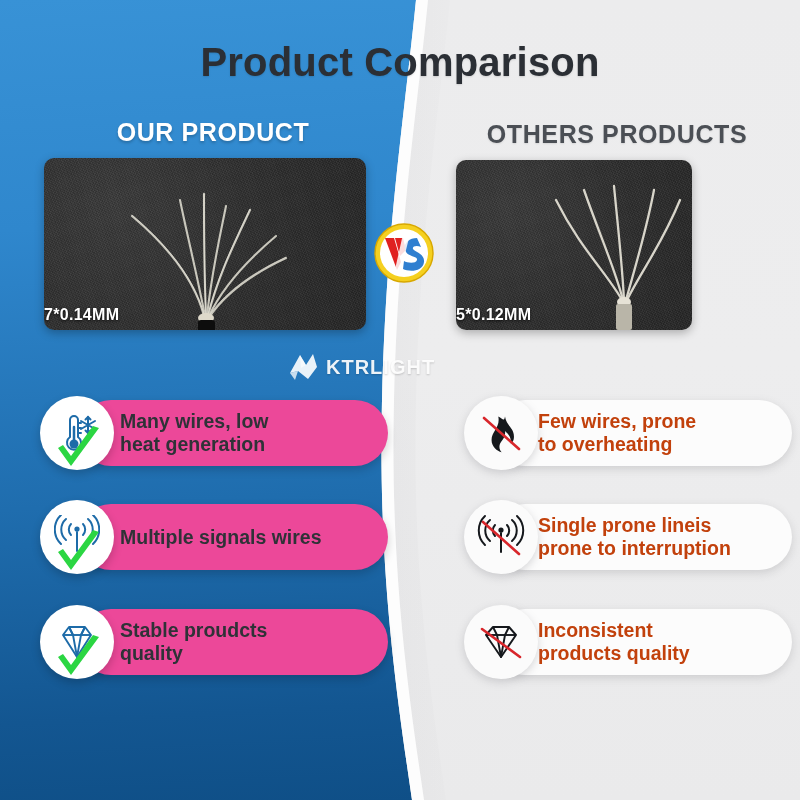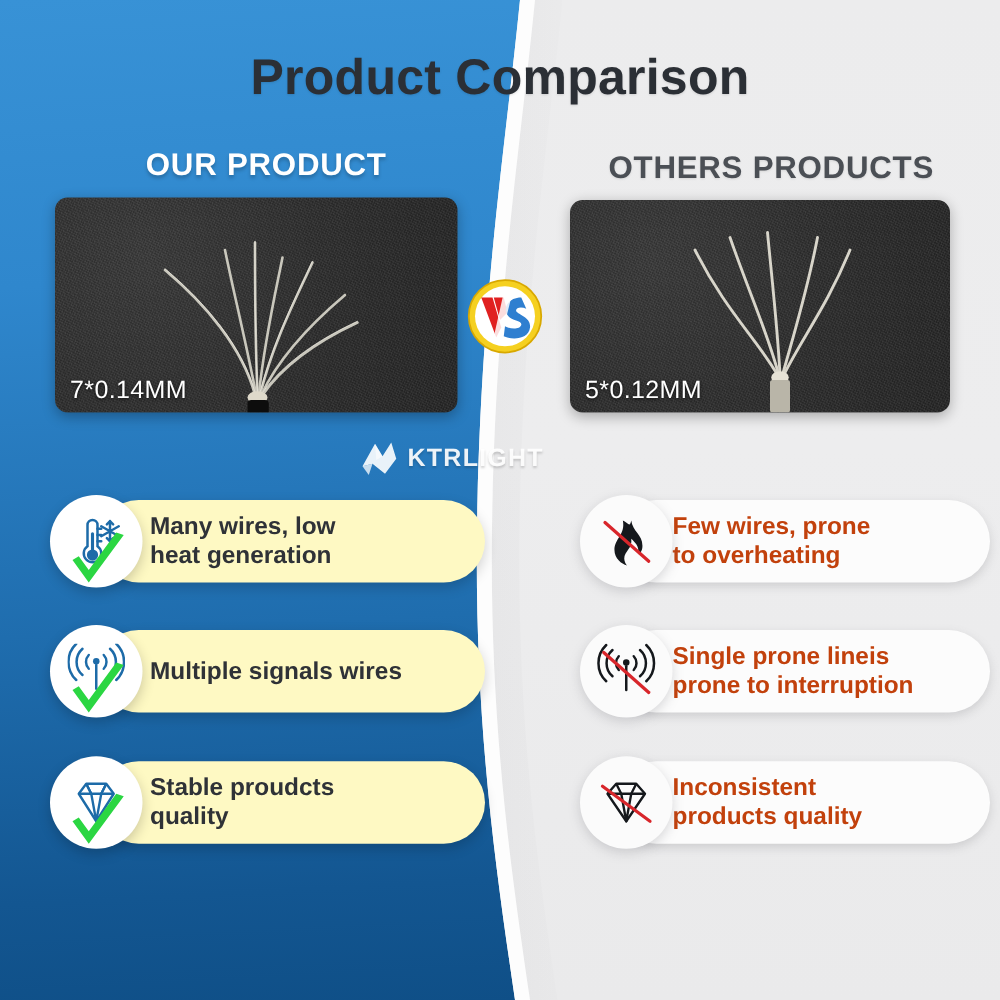--- a/index.html
+++ b/index.html
@@ -87,35 +87,35 @@
   
   .photo {
     position: absolute;
     border-radius: 10px;
     overflow: hidden;
     background:
       radial-gradient(circle at 22% 28%, #3a3a3a 0%, #2d2d2d 55%, #262626 100%);
     box-shadow: 0 3px 10px rgba(0,0,0,0.28);
   }
   .photo.left  { left: 44px;  top: 158px; width: 322px; height: 172px; }
-  .photo.right { left: 456px; top: 160px; width: 304px; height: 170px; }
+  .photo.right { left: 456px; top: 160px; width: 236px; height: 170px; }
   .photo .grain {
     position: absolute; inset: 0;
     background-image:
       repeating-linear-gradient(27deg, rgba(255,255,255,0.035) 0 1px, rgba(0,0,0,0.05) 1px 2px),
       repeating-linear-gradient(117deg, rgba(255,255,255,0.030) 0 1px, rgba(0,0,0,0.05) 1px 2px),
       repeating-linear-gradient(72deg, rgba(255,255,255,0.022) 0 1px, rgba(0,0,0,0.04) 1px 3px);
     opacity: 0.85;
   }
   .photo svg { position: absolute; inset: 0; }
   .photo-label {
     position: absolute;
-    left: 12px; bottom: 6px;
-    font-size: 20px;
-    font-weight: normal;
+    left: 0; bottom: 6px;
+    font-size: 16px;
+    font-weight: bold;
     color: #ffffff;
     letter-spacing: 0.3px;
     text-shadow: 0 1px 3px rgba(0,0,0,0.8);
   }
 
   
   .vs {
     position: absolute;
     left: 373px; top: 222px;
     width: 62px; height: 62px;
@@ -138,21 +138,21 @@
     text-shadow: 0 1px 2px rgba(0,0,0,0.18);
   }
 
   
   .pill {
     position: absolute;
     height: 66px;
     border-radius: 33px;
     display: flex;
     align-items: center;
-    background: #fef9c3;
+    background: #ec4899;
   }
   .pill.left {
     left: 78px; width: 310px;
     box-shadow: 0 4px 10px rgba(0,0,0,0.18);
   }
   .pill.right {
     left: 492px; width: 300px;
     background: #fcfcfc;
     box-shadow: 0 3px 8px rgba(120,120,125,0.25);
   }

